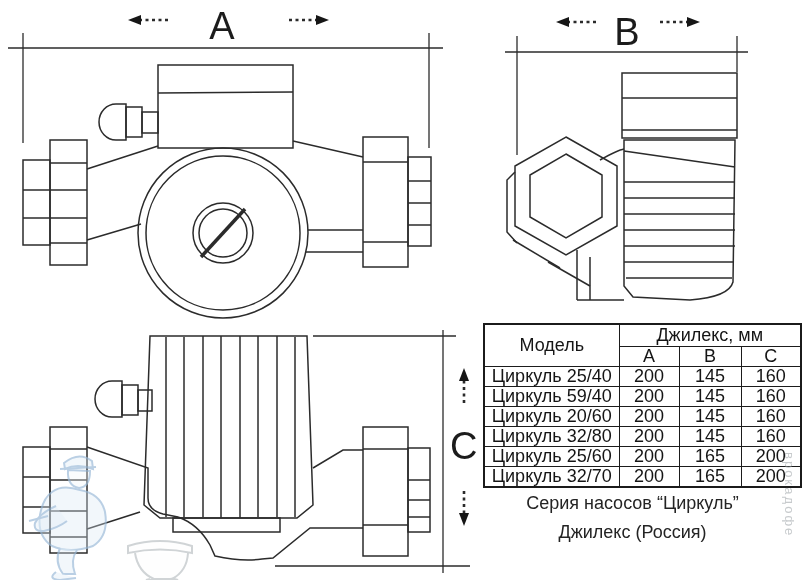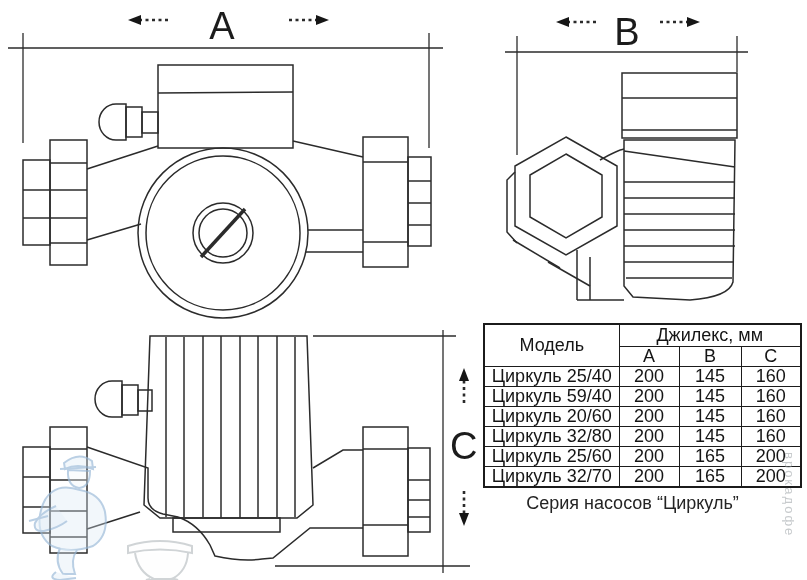--- a/index.html
+++ b/index.html
@@ -286,17 +286,18 @@
     <td>Циркуль 32/70</td>
     <td>200</td>
     <td>165</td>
     <td>200</td>
   </tr>
 </tbody>
     </table>
 
 <div class="caption">
   <div>Серия насосов “Циркуль”</div>
+  <div>Джилекс (Россия)</div>
 </div>
 
 <div class="wm-vtext">врокадофе</div>
 
 </div>
 
 </body></html>

